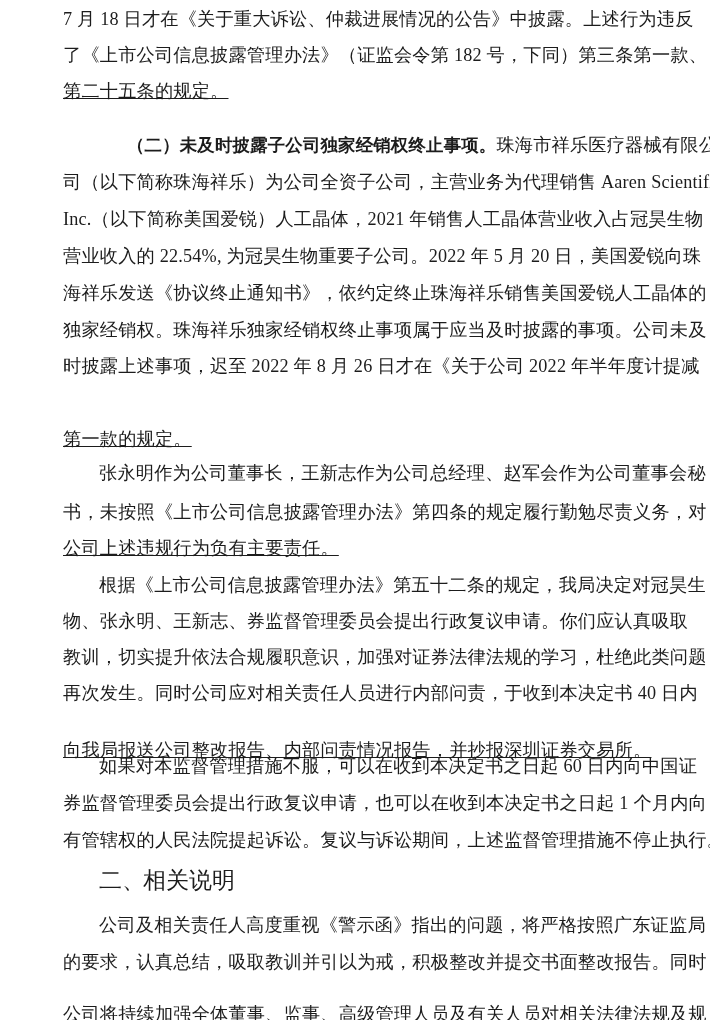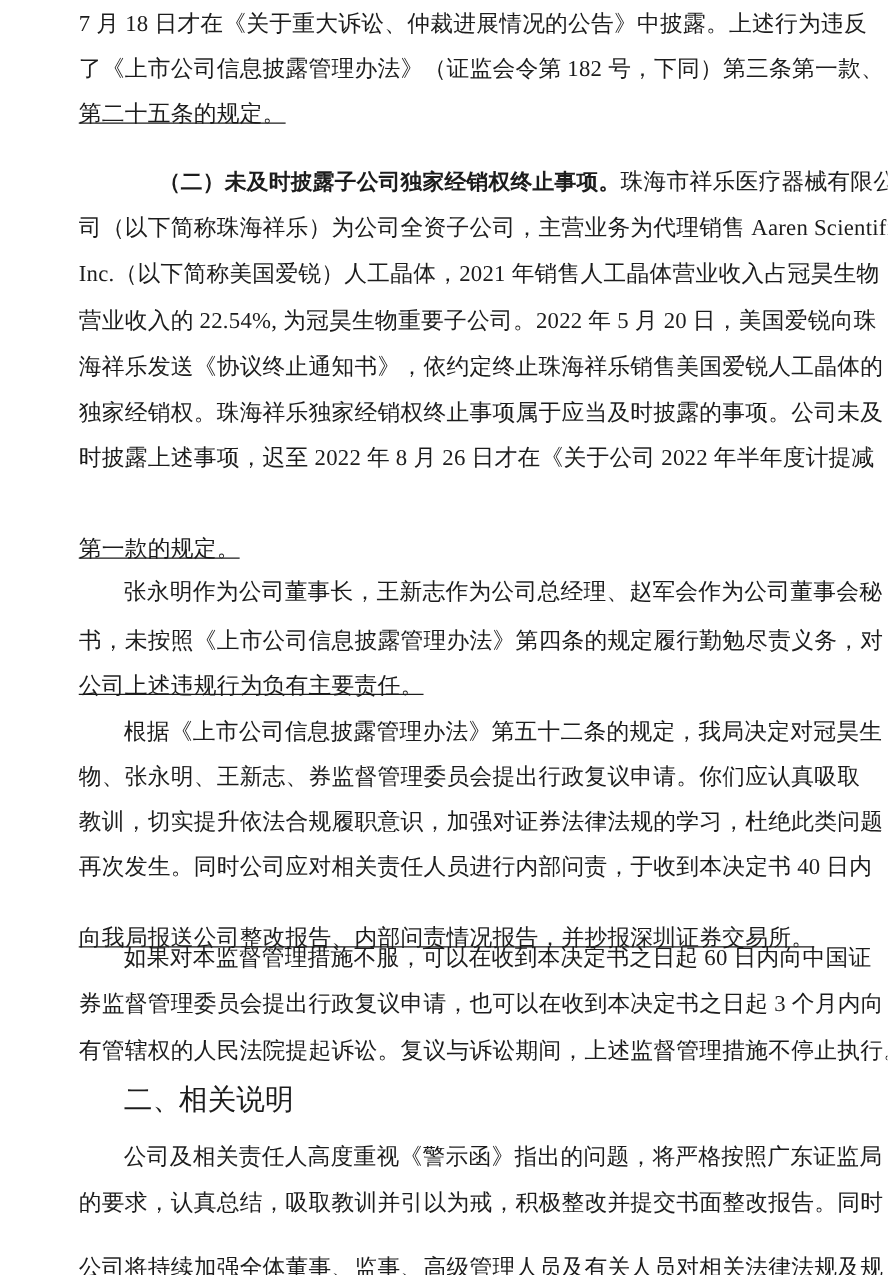--- a/index.html
+++ b/index.html
@@ -87,21 +87,21 @@
   <div class="line" style="top:499px;">书，未按照《上市公司信息披露管理办法》第四条的规定履行勤勉尽责义务，对</div>
   <div class="line last" style="top:535px;">公司上述违规行为负有主要责任。</div>
 
   <div class="line indent" style="top:572px;">根据《上市公司信息披露管理办法》第五十二条的规定，我局决定对冠昊生</div>
   <div class="line" style="top:608px;">物、张永明、王新志、券监督管理委员会提出行政复议申请。你们应认真吸取</div>
   <div class="line" style="top:644px;">教训，切实提升依法合规履职意识，加强对证券法律法规的学习，杜绝此类问题</div>
   <div class="line" style="top:680px;">再次发生。同时公司应对相关责任人员进行内部问责，于收到本决定书 40 日内</div>
   <div class="line last" style="top:717px;margin-top:20px;">向我局报送公司整改报告、内部问责情况报告，并抄报深圳证券交易所。</div>
 
   <div class="line indent" style="top:753px;">如果对本监督管理措施不服，可以在收到本决定书之日起 60 日内向中国证</div>
-  <div class="line" style="top:790px;">券监督管理委员会提出行政复议申请，也可以在收到本决定书之日起 3 个月内向</div>
+  <div class="line" style="top:790px;">券监督管理委员会提出行政复议申请，也可以在收到本决定书之日起 1 个月内向</div>
   <div class="line" style="top:827px;">有管辖权的人民法院提起诉讼。复议与诉讼期间，上述监督管理措施不停止执行。”</div>
 
   <div class="section-heading">
     <span class="num">二、</span><span>相关说明</span>
   </div>
 
   <div class="line indent" style="top:912px;">公司及相关责任人高度重视《警示函》指出的问题，将严格按照广东证监局</div>
   <div class="line" style="top:949px;">的要求，认真总结，吸取教训并引以为戒，积极整改并提交书面整改报告。同时，</div>
   <div class="line" style="top:985px;margin-top:16px;">公司将持续加强全体董事、监事、高级管理人员及有关人员对相关法律法规及规</div>
 

